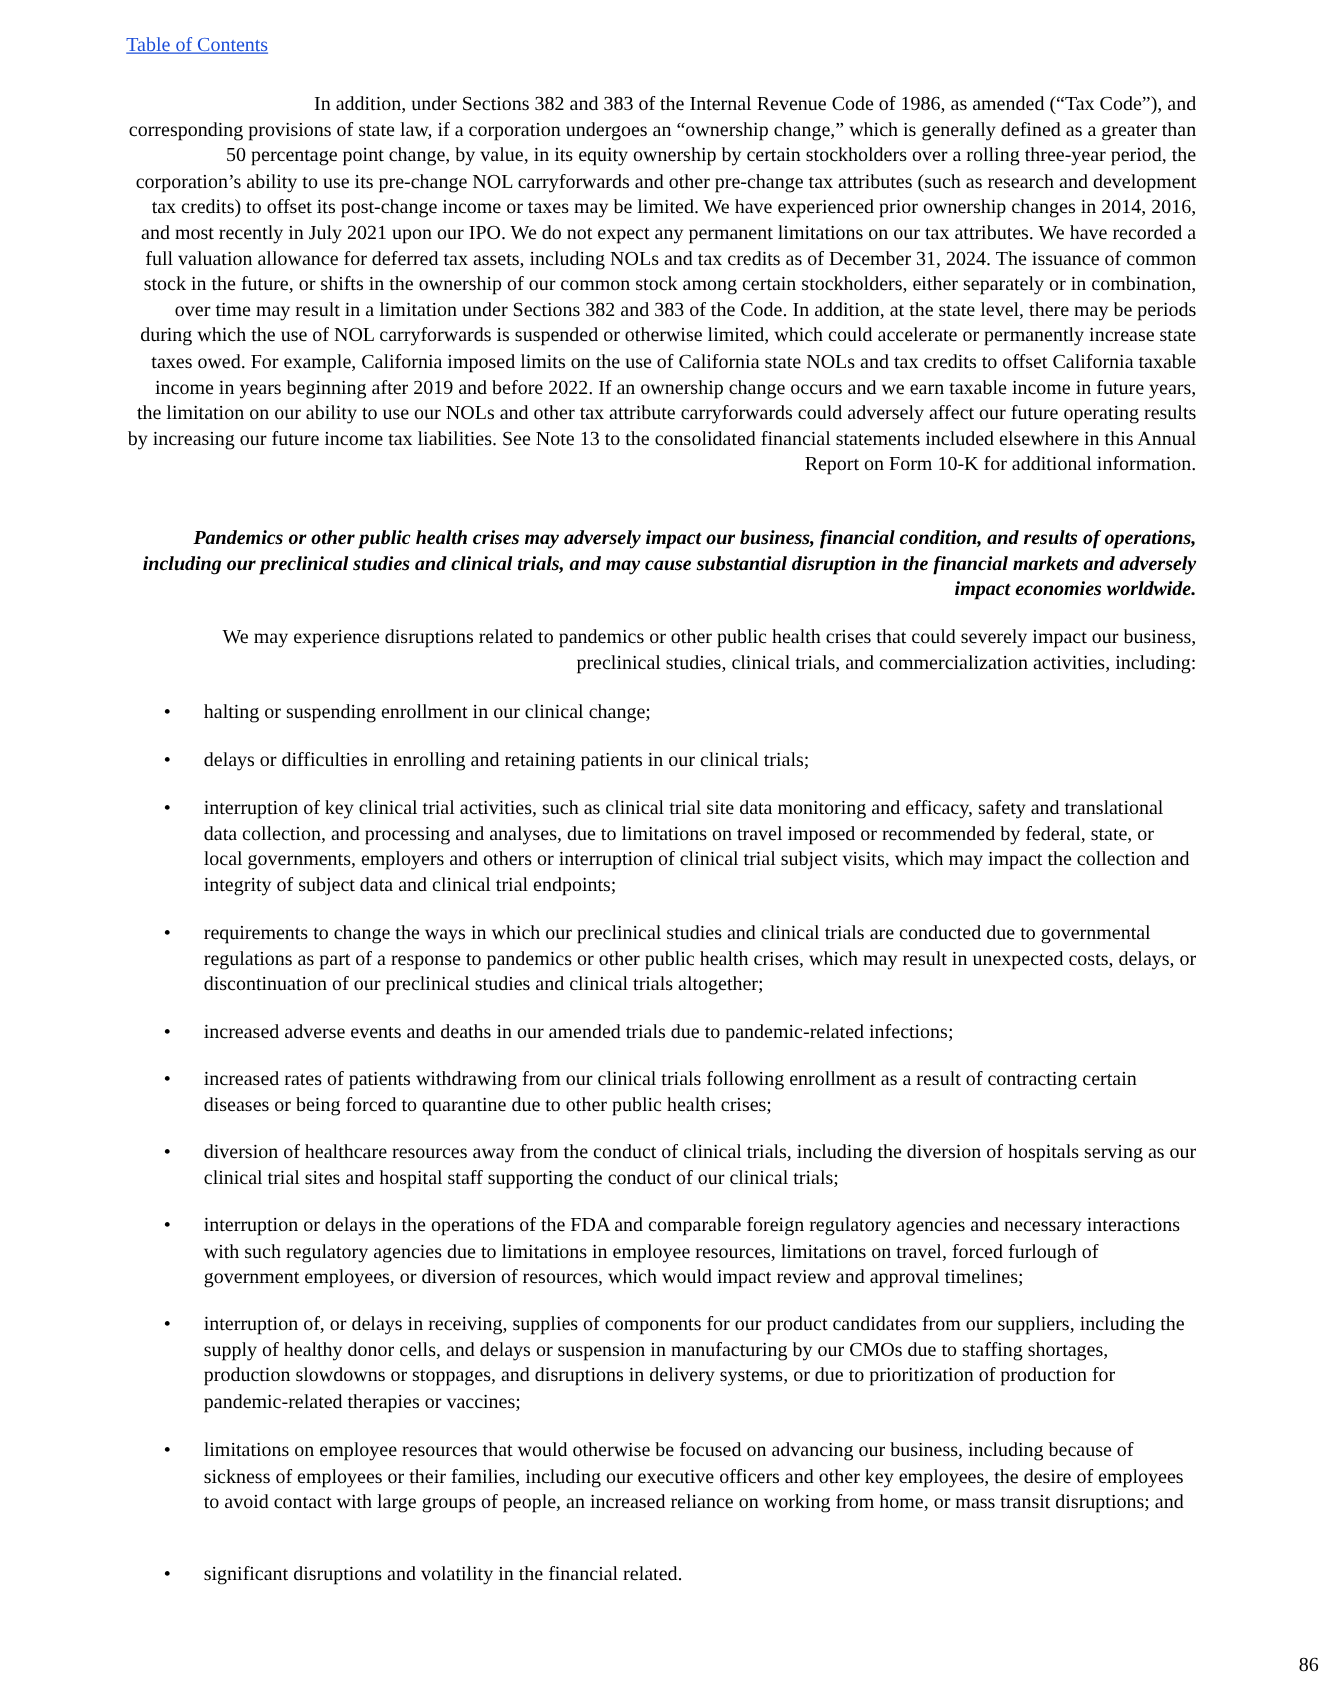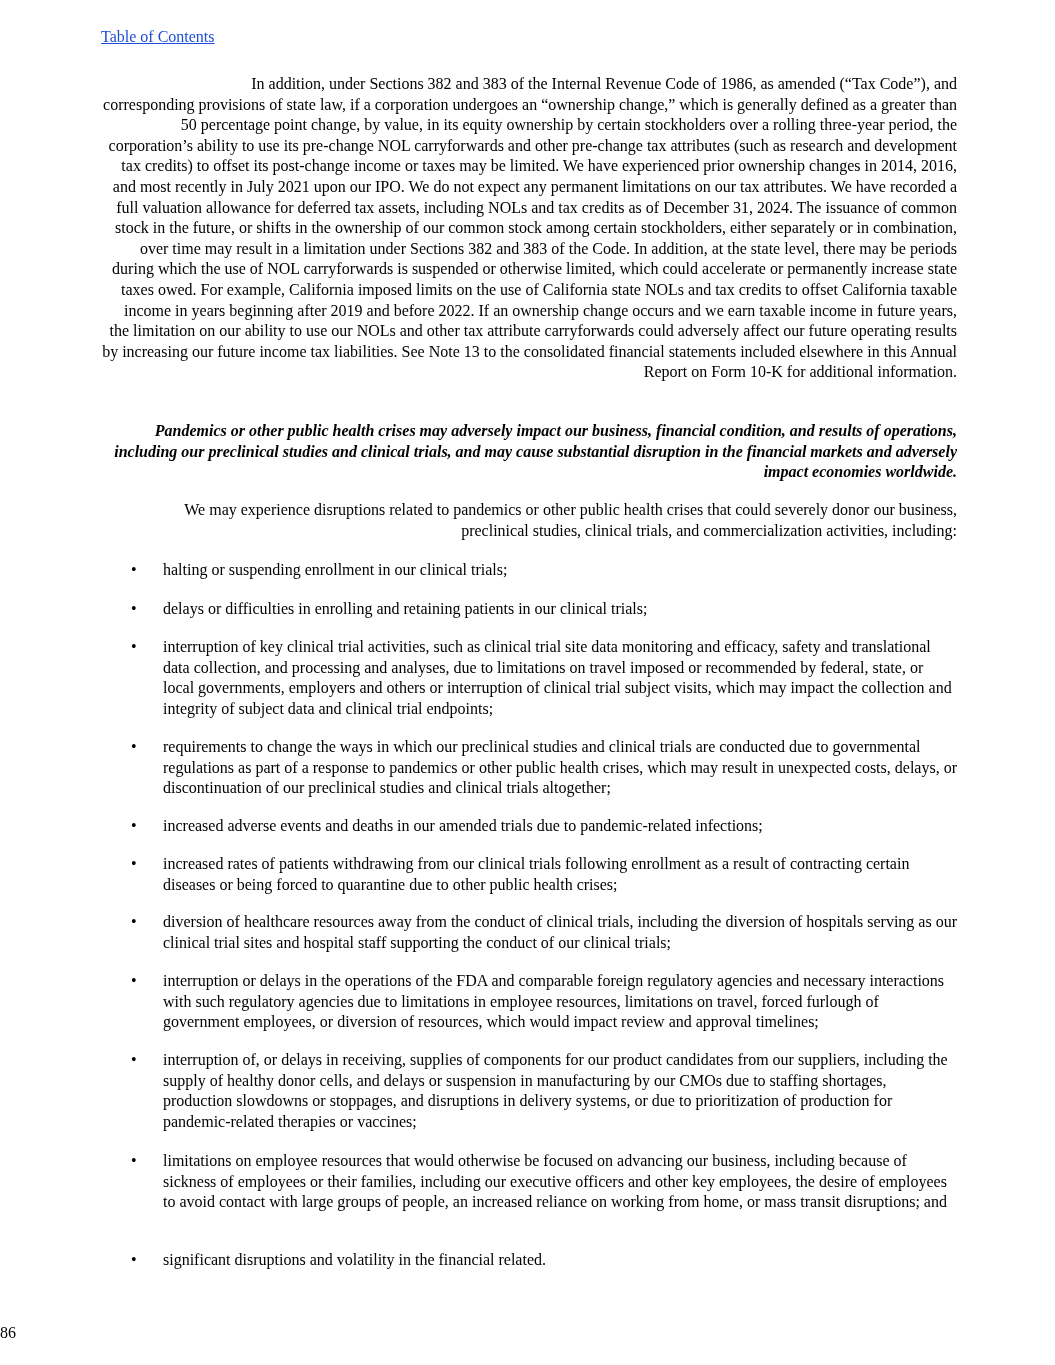--- a/index.html
+++ b/index.html
@@ -11,37 +11,37 @@
   .toc { position: absolute; left: 101px; top: 27px; color: #1d4ed8; text-decoration: underline; font-size: 16px; line-height: 20px; cursor: pointer; }
   .para { position: absolute; left: 101px; width: 856px; margin: 0; text-align: right; }
   .indent { text-indent: 74px; }
   .p1 { top: 74px; }
   .heading { top: 421px; font-weight: bold; font-style: italic; font-family: Liberation Serif, serif; }
   .p2 { top: 500px; }
   ul.bullets { list-style: none; margin: 0; padding: 0; position: absolute; left: 101px; width: 856px; top: 0; }
   ul.bullets li { position: absolute; left: 0; width: 856px; }
   .bullet-glyph { position: absolute; left: 30px; top: 0; }
   .bullet-text { position: absolute; left: 62px; width: 794px; }
-  .page-number { position: absolute; top: 1323px; left: 0; width: 1055px; text-align: left; font-size: 16px; }
+  .page-number { position: absolute; top: 1323px; left: 0; width: 1055px; text-align: right; font-size: 16px; }
 </style>
 </head>
 <body>
 
 <a class="toc">Table of Contents</a>
 
 <p class="para indent p1">In addition, under Sections 382 and 383 of the Internal Revenue Code of 1986, as amended (“Tax Code”), and corresponding provisions of state law, if a corporation undergoes an “ownership change,” which is generally defined as a greater than 50 percentage point change, by value, in its equity ownership by certain stockholders over a rolling three-year period, the corporation’s ability to use its pre-change NOL carryforwards and other pre-change tax attributes (such as research and development tax credits) to offset its post-change income or taxes may be limited. We have experienced prior ownership changes in 2014, 2016, and most recently in July 2021 upon our IPO. We do not expect any permanent limitations on our tax attributes. We have recorded a full valuation allowance for deferred tax assets, including NOLs and tax credits as of December 31, 2024. The issuance of common stock in the future, or shifts in the ownership of our common stock among certain stockholders, either separately or in combination, over time may result in a limitation under Sections 382 and 383 of the Code. In addition, at the state level, there may be periods during which the use of NOL carryforwards is suspended or otherwise limited, which could accelerate or permanently increase state taxes owed. For example, California imposed limits on the use of California state NOLs and tax credits to offset California taxable income in years beginning after 2019 and before 2022. If an ownership change occurs and we earn taxable income in future years, the limitation on our ability to use our NOLs and other tax attribute carryforwards could adversely affect our future operating results by increasing our future income tax liabilities. See Note 13 to the consolidated financial statements included elsewhere in this Annual Report on Form 10-K for additional information.</p>
 
 <p class="para heading">Pandemics or other public health crises may adversely impact our business, financial condition, and results of operations, including our preclinical studies and clinical trials, and may cause substantial disruption in the financial markets and adversely impact economies worldwide.</p>
 
-<p class="para indent p2">We may experience disruptions related to pandemics or other public health crises that could severely donor our business, preclinical studies, clinical trials, and commercialization activities, including:</p>
+<p class="para indent p2">We may experience disruptions related to pandemics or other public health crises that could severely impact our business, preclinical studies, clinical trials, and commercialization activities, including:</p>
 
 <ul class="bullets">
   <li style="top:560px;">
     <span class="bullet-glyph">•</span>
-    <span class="bullet-text">halting or suspending enrollment in our clinical trials;</span>
+    <span class="bullet-text">halting or suspending enrollment in our clinical change;</span>
   </li>
   <li style="top:599px;">
     <span class="bullet-glyph">•</span>
     <span class="bullet-text">delays or difficulties in enrolling and retaining patients in our clinical trials;</span>
   </li>
   <li style="top:637px;">
     <span class="bullet-glyph">•</span>
     <span class="bullet-text">interruption of key clinical trial activities, such as clinical trial site data monitoring and efficacy, safety and translational data collection, and processing and analyses, due to limitations on travel imposed or recommended by federal, state, or local governments, employers and others or interruption of clinical trial subject visits, which may impact the collection and integrity of subject data and clinical trial endpoints;</span>
   </li>
   <li style="top:737px;">

